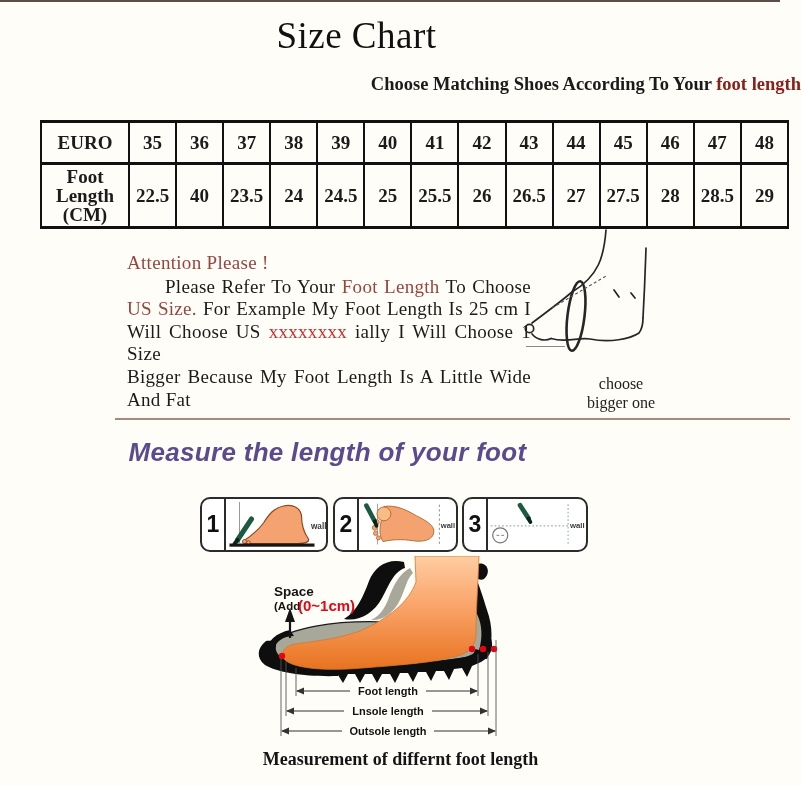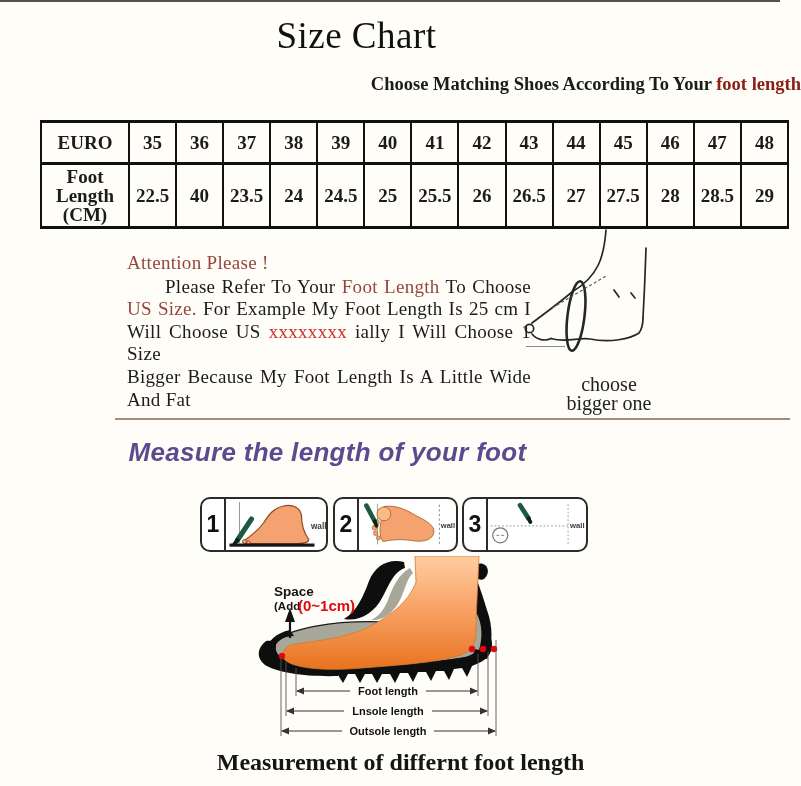--- a/index.html
+++ b/index.html
@@ -30,38 +30,38 @@
   tr.r1 td{height:42px}
   tr.r2 td{height:64px}
 
   .attention{left:127px;top:252px;width:404px;font-size:19px;line-height:22.6px;letter-spacing:.3px}
   .att-head{color:var(--attention-maroon);margin-bottom:1px}
   .att-line{text-align:justify;text-align-last:justify}
   .att-line.no-just{text-align-last:left}
   .att-line.indent{text-indent:38px}
   .c-text{color:var(--text)} .c-maroon{color:var(--attention-maroon)} .c-red{color:var(--censored-red)}
 
-  .choose-note{left:551px;top:375px;width:116px;text-align:center;font-size:20px;line-height:18.5px;color:#222}
+  .choose-note{left:563px;top:375px;width:116px;text-align:center;font-size:16px;line-height:18.5px;color:#222}
 
   .divider{left:115px;top:418px;width:675px;height:2px;background:var(--divider-brown)}
 
   .measure-heading{left:0;top:437px;width:655px;text-align:center;
     font-family:"Liberation Sans",sans-serif;font-style:italic;font-weight:bold;
     font-size:26px;color:var(--purple-heading);letter-spacing:.3px}
 
   .panel{top:497px;height:55px;border:2.5px solid #2b2b2b;border-radius:10px;background:#fff;
     display:flex;align-items:stretch}
   .panel-num{width:24px;display:flex;align-items:center;justify-content:center;
     font-family:"Liberation Sans",sans-serif;font-weight:bold;font-size:23px;color:#111;
     border-right:2px solid #2b2b2b}
   .panel svg{flex:1;height:100%}
   svg text{font-family:"Liberation Sans",sans-serif}
   .wall-t{font-size:8.2px;font-weight:bold;fill:#3a3a3a}
 
-  .caption{left:0;top:749px;width:801px;text-align:center;font-size:24px;font-weight:bold;color:#151515}
+  .caption{left:0;top:749px;width:801px;text-align:center;font-size:18px;font-weight:bold;color:#151515}
   .line-art{stroke:#262626;stroke-width:1.7;fill:none;stroke-linecap:round}
 </style>
 </head>
 <body>
 
 <div id="stage">
 
   <div class="abs top-line"></div>
 
   <div class="abs title">Size Chart</div>

